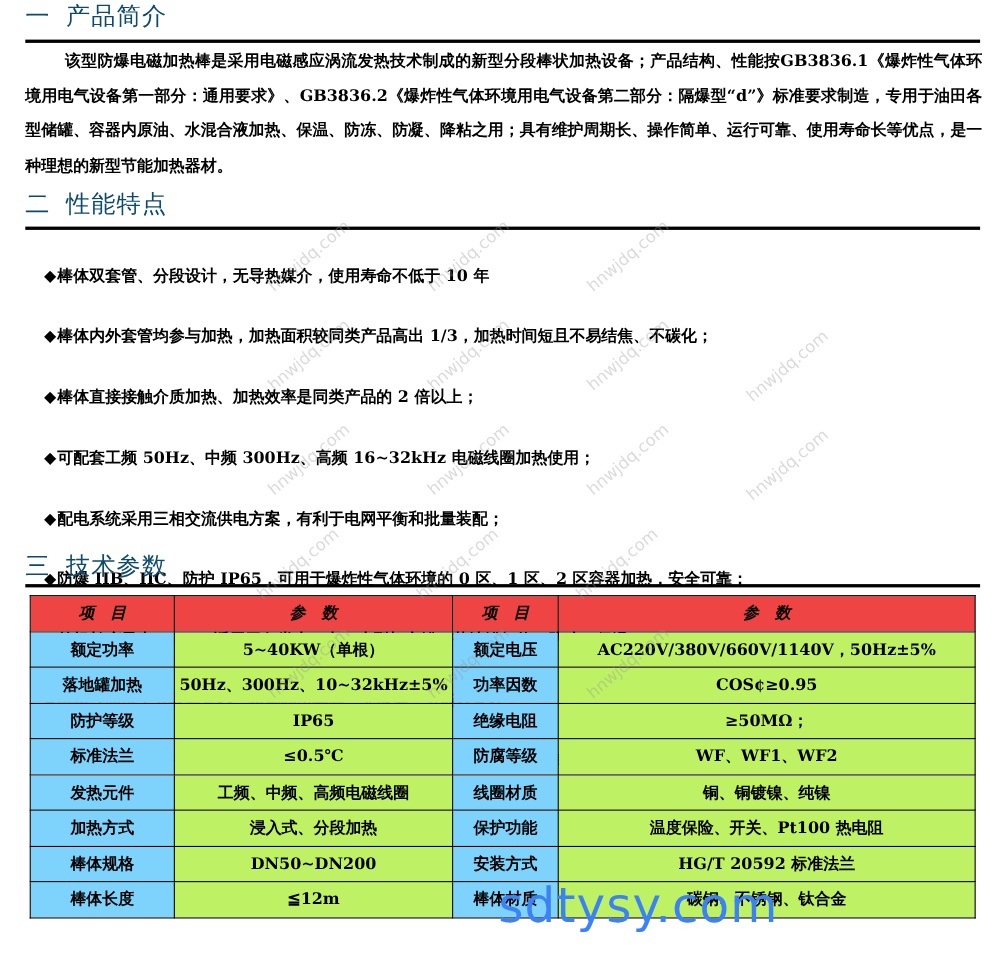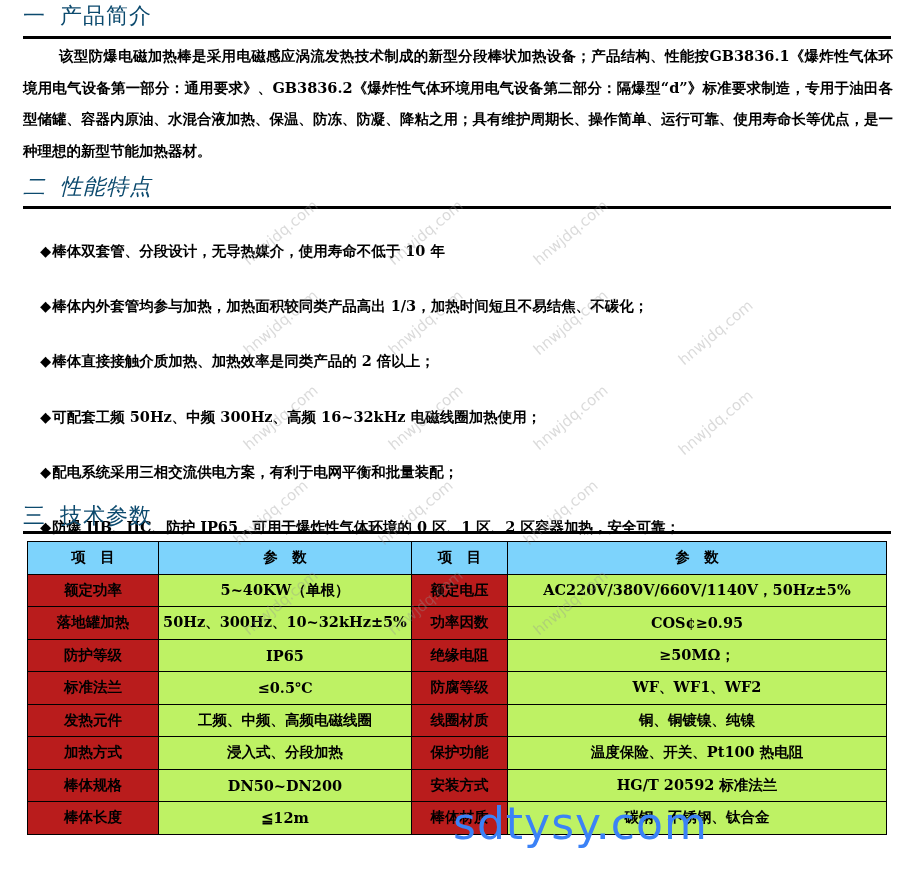--- a/index.html
+++ b/index.html
@@ -72,22 +72,22 @@
     table.spec td {
       border: 1px solid #000;
       height: 31.5px;
       padding: 0;
       text-align: center;
       font-size: 14.5px;
       font-weight: bold;
       white-space: nowrap;
       overflow: hidden;
     }
-    table.spec tr.head td { background: #7dd3fc; }
-    table.spec td.label { background: #b91c1c; }
+    table.spec tr.head td { background: #ef4444; font-style: italic; }
+    table.spec td.label { background: #7dd3fc; }
     table.spec td.value { background: #bef264; }
     .watermark {
       position: absolute;
       font-family: "DejaVu Sans", "Liberation Sans", sans-serif;
       font-size: 15px;
       color: rgba(150,150,150,0.35);
       transform: rotate(-40deg);
       transform-origin: left top;
       white-space: nowrap;
       pointer-events: none;
@@ -106,21 +106,21 @@
   </style>
 </head>
 <body>
 
 <div class="section-heading" style="top:3px;">
   <span class="num">一</span><span>产品简介</span>
 </div>
 <div class="rule" style="top:36px;"></div>
 <p class="para" style="top:40px; margin:0;">该型防爆电磁加热棒是采用电磁感应涡流发热技术制成的新型分段棒状加热设备；产品结构、性能按GB3836.1《爆炸性气体环境用电气设备第一部分：通用要求》、GB3836.2《爆炸性气体环境用电气设备第二部分：隔爆型“d”》标准要求制造，专用于油田各型储罐、容器内原油、水混合液加热、保温、防冻、防凝、降粘之用；具有维护周期长、操作简单、运行可靠、使用寿命长等优点，是一种理想的新型节能加热器材。</p>
 
-<div class="section-heading" style="top:174px;font-style:italic;">
+<div class="section-heading" style="top:174px;">
   <span class="num">二</span><span>性能特点</span>
 </div>
 <div class="rule" style="top:206px;"></div>
 <ul class="feature-list">
   <li><span class="bullet">◆</span><span>棒体双套管、分段设计，无导热媒介，使用寿命不低于 10 年</span></li>
   <li><span class="bullet">◆</span><span>棒体内外套管均参与加热，加热面积较同类产品高出 1/3，加热时间短且不易结焦、不碳化；</span></li>
   <li><span class="bullet">◆</span><span>棒体直接接触介质加热、加热效率是同类产品的 2 倍以上；</span></li>
   <li><span class="bullet">◆</span><span>可配套工频 50Hz、中频 300Hz、高频 16~32kHz 电磁线圈加热使用；</span></li>
   <li><span class="bullet">◆</span><span>配电系统采用三相交流供电方案，有利于电网平衡和批量装配；</span></li>
   <li><span class="bullet">◆</span><span>防爆 IIB、IIC、防护 IP65，可用于爆炸性气体环境的 0 区、1 区、2 区容器加热，安全可靠；</span></li>

